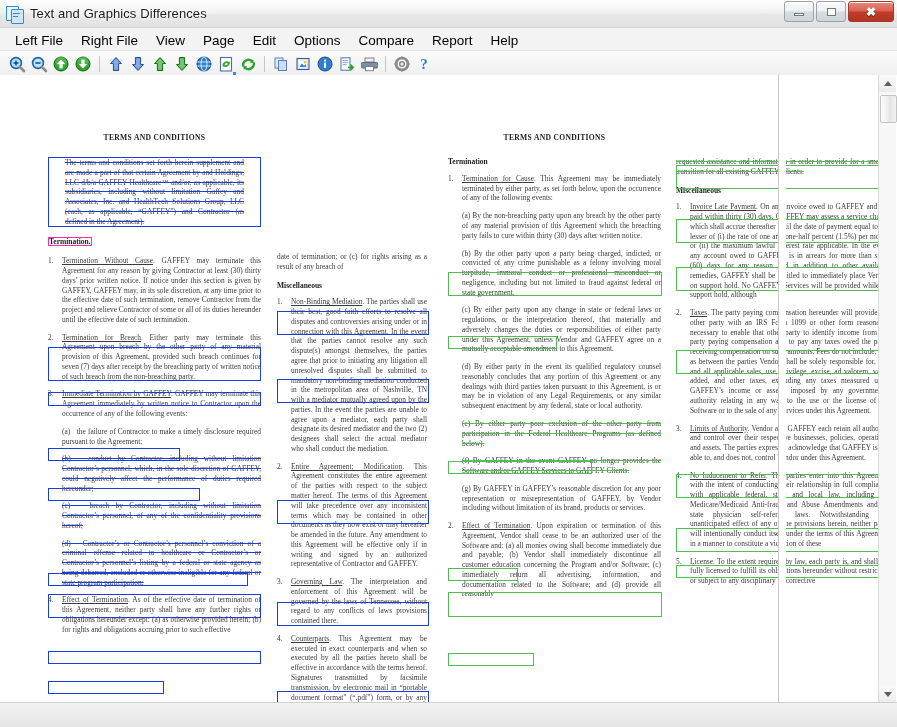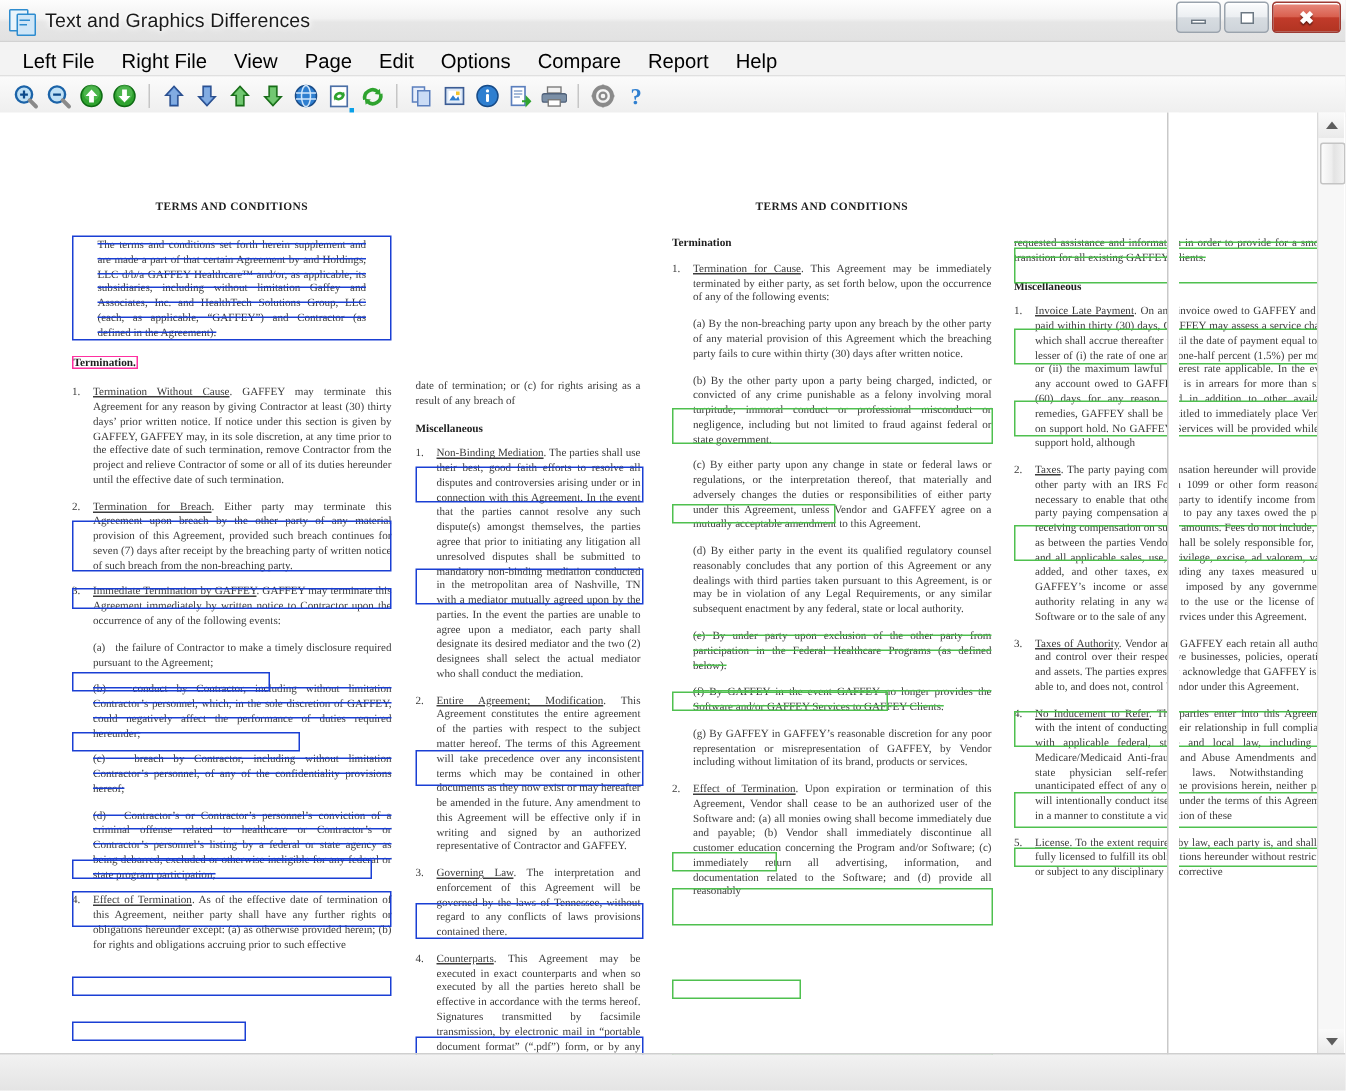--- a/index.html
+++ b/index.html
@@ -497,21 +497,21 @@
       <div class="para indent">
         <span>(b)</span>&nbsp;<span>By the other party upon a party being charged, indicted, or convicted of any crime punishable as a felony involving moral turpitude, immoral conduct or professional misconduct or negligence, including but not limited to fraud against federal or state government.</span>
       </div>
       <div class="para indent">
         <span>(c)</span>&nbsp;<span>By either party upon any change in state or federal laws or regulations, or the interpretation thereof, that materially and adversely changes the duties or responsibilities of either party under this Agreement, unless Vendor and GAFFEY agree on a mutually acceptable amendment to this Agreement.</span>
       </div>
       <div class="para indent">
         <span>(d)</span>&nbsp;<span>By either party in the event its qualified regulatory counsel reasonably concludes that any portion of this Agreement or any dealings with third parties taken pursuant to this Agreement, is or may be in violation of any Legal Requirements, or any similar subsequent enactment by any federal, state or local authority.</span>
       </div>
       <div class="para indent strike-g">
-        <span>(e)</span>&nbsp;<span>By under party upon exclusion of the other party from participation in the Federal Healthcare Programs (as defined below).</span>
+        <span>(e)</span>&nbsp;<span>By either party poor exclusion of the other party from participation in the Federal Healthcare Programs (as defined below).</span>
       </div>
       <div class="para indent strike-g">
         <span>(f)</span>&nbsp;<span>By GAFFEY in the event GAFFEY no longer provides the Software and/or GAFFEY Services to GAFFEY Clients.</span>
       </div>
       <div class="para indent">
         <span>(g)</span>&nbsp;<span>By GAFFEY in GAFFEY’s reasonable discretion for any poor representation or misrepresentation of GAFFEY, by Vendor including without limitation of its brand, products or services.</span>
       </div>
 
       <div class="num-item">
         <span class="n">2.</span>
@@ -534,21 +534,21 @@
       <div class="num-item">
         <span class="n">1.</span>
         <span class="b"><span class="lead">Invoice Late Payment</span><span>. On any invoice owed to GAFFEY and not paid within thirty (30) days, GAFFEY may assess a service charge which shall accrue thereafter until the date of payment equal to the lesser of (i) the rate of one and one-half percent (1.5%) per month or (ii) the maximum lawful interest rate applicable. In the event any account owed to GAFFEY is in arrears for more than sixty (60) days for any reason and in addition to other available remedies, GAFFEY shall be entitled to immediately place Vendor on support hold. No GAFFEY Services will be provided while on support hold, although</span></span>
       </div>
       <div class="num-item">
         <span class="n">2.</span>
         <span class="b"><span class="lead">Taxes</span><span>. The party paying compensation hereunder will provide the other party with an IRS Form 1099 or other form reasonably necessary to enable that other party to identify income from the party paying compensation and to pay any taxes owed the party receiving compensation on such amounts. Fees do not include, and as between the parties Vendor shall be solely responsible for, any and all applicable sales, use, privilege, excise, ad valorem, value added, and other taxes, excluding any taxes measured upon GAFFEY’s income or assets, imposed by any governmental authority relating in any way to the use or the license of the Software or to the sale of any Services under this Agreement.</span></span>
       </div>
       <div class="num-item">
         <span class="n">3.</span>
-        <span class="b"><span class="lead">Taxes of Authority</span><span>. Vendor and GAFFEY each retain all authority and control over their respective businesses, policies, operations and assets. The parties expressly acknowledge that GAFFEY is not able to, and does not, control Vendor under this Agreement.</span></span>
+        <span class="b"><span class="lead">Limits of Authority</span><span>. Vendor and GAFFEY each retain all authority and control over their respective businesses, policies, operations and assets. The parties expressly acknowledge that GAFFEY is not able to, and does not, control Vendor under this Agreement.</span></span>
       </div>
       <div class="num-item">
         <span class="n">4.</span>
         <span class="b"><span class="lead">No Inducement to Refer</span><span>. The parties enter into this Agreement with the intent of conducting their relationship in full compliance with applicable federal, state and local law, including the Medicare/Medicaid Anti-fraud and Abuse Amendments and all state physician self-referral laws. Notwithstanding any unanticipated effect of any of the provisions herein, neither party will intentionally conduct itself under the terms of this Agreement in a manner to constitute a violation of these</span></span>
       </div>
       <div class="num-item">
         <span class="n">5.</span>
         <span class="b"><span class="lead">License</span><span>. To the extent required by law, each party is, and shall be, fully licensed to fulfill its obligations hereunder without restriction or subject to any disciplinary or corrective</span></span>
       </div>
     </div>

